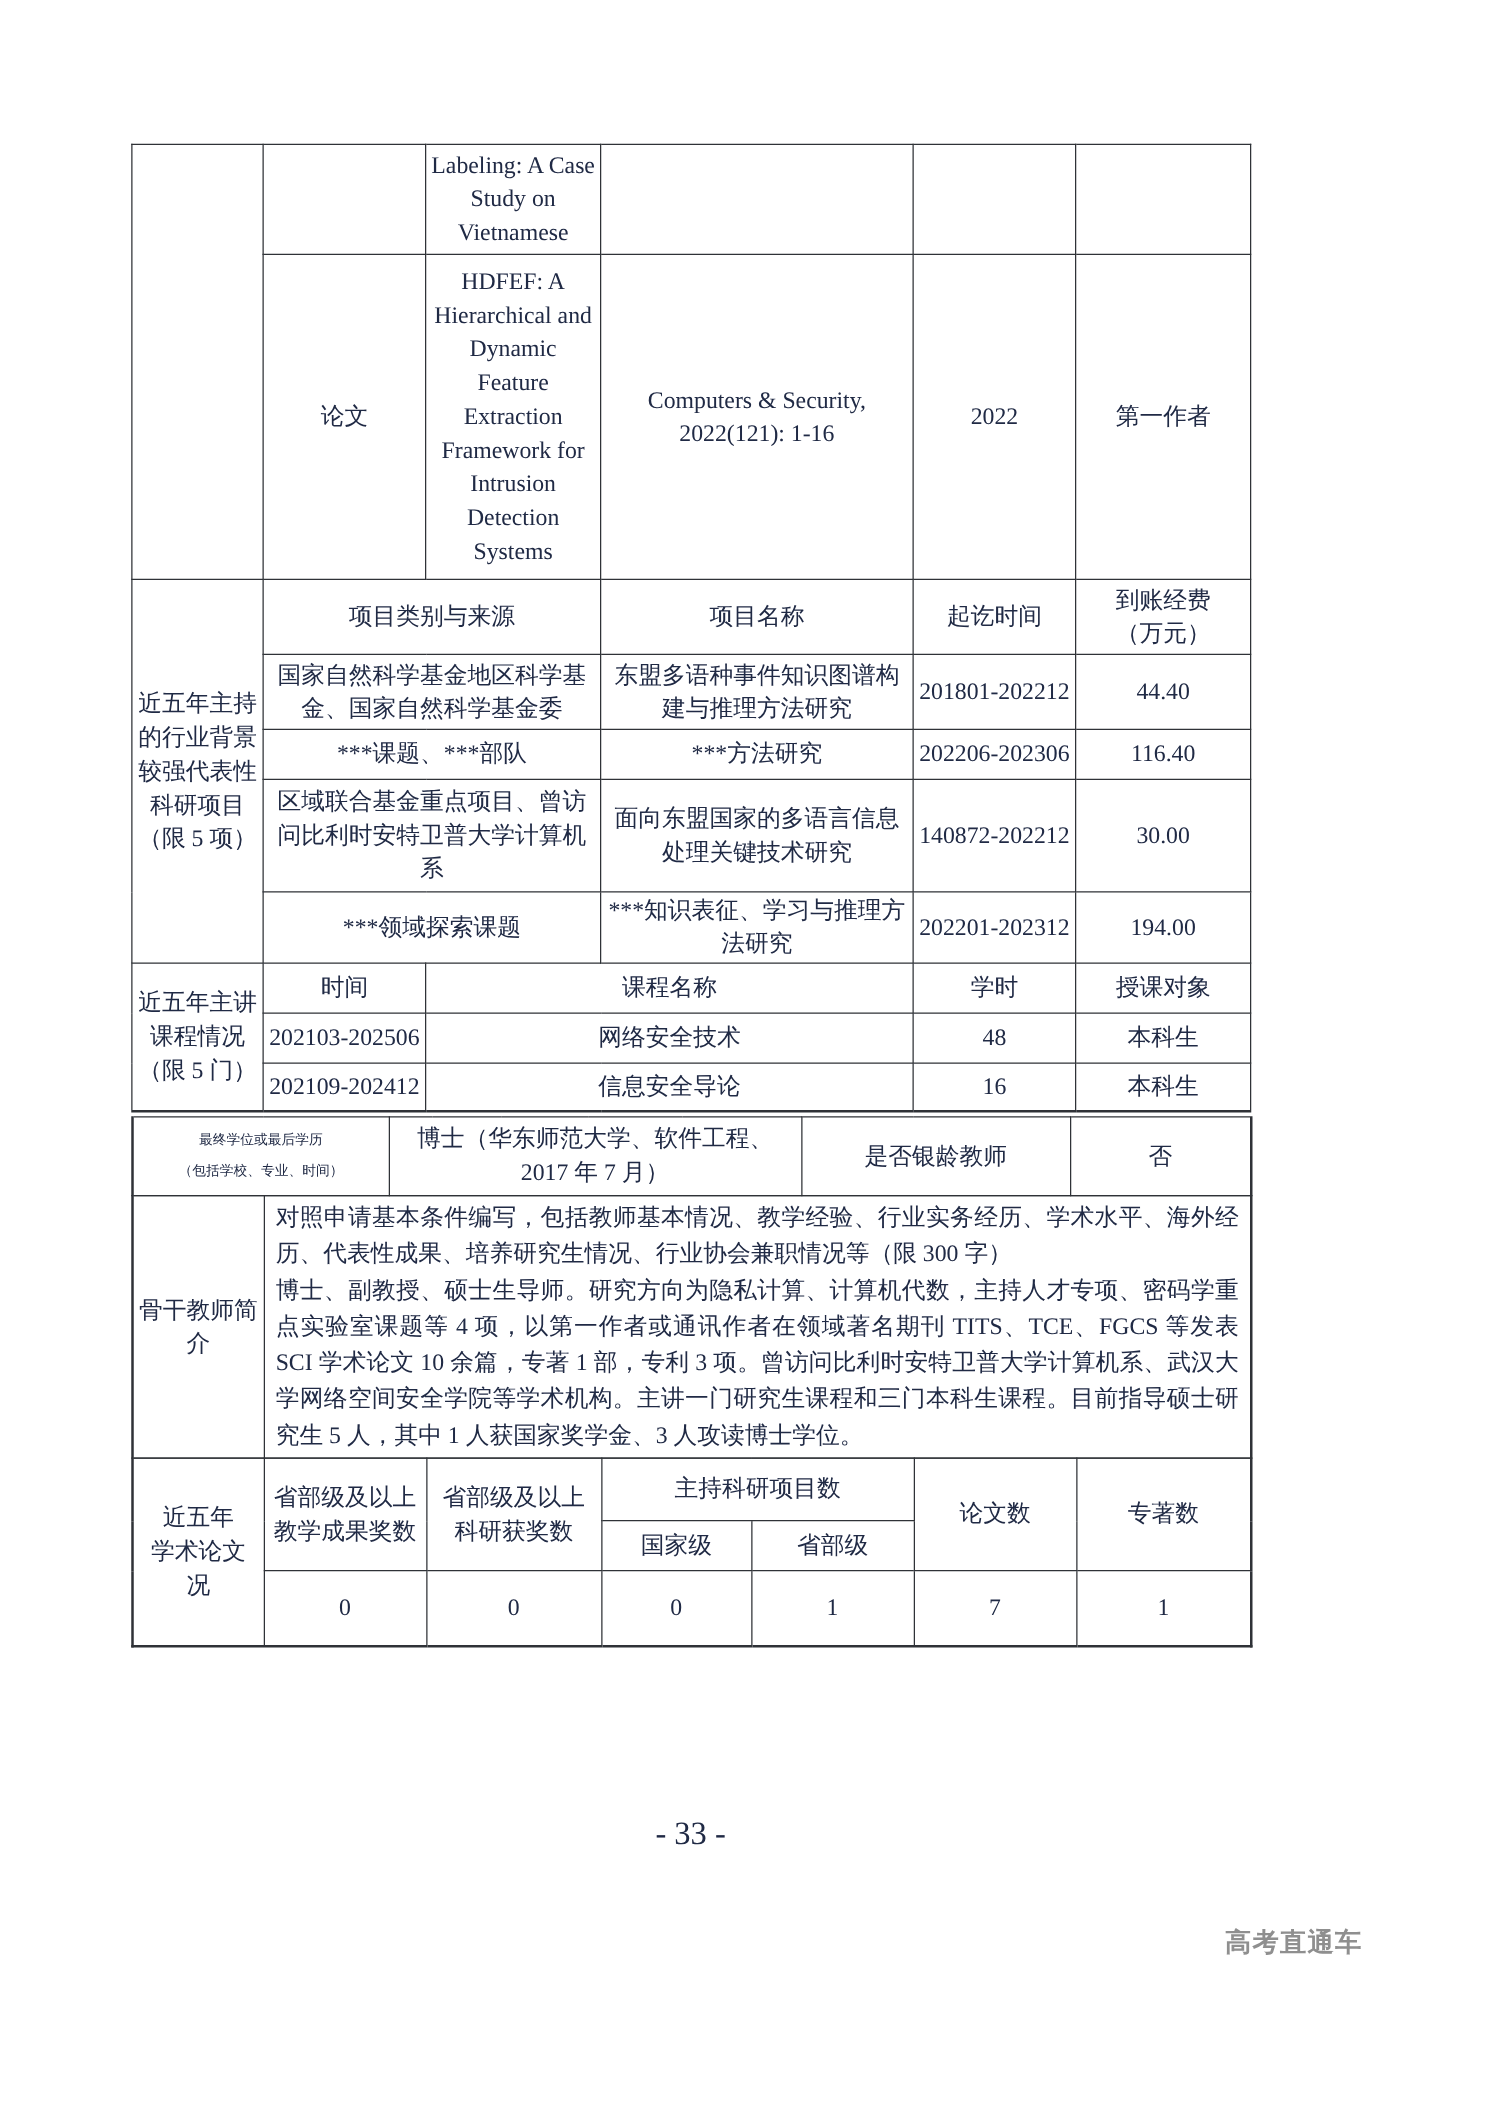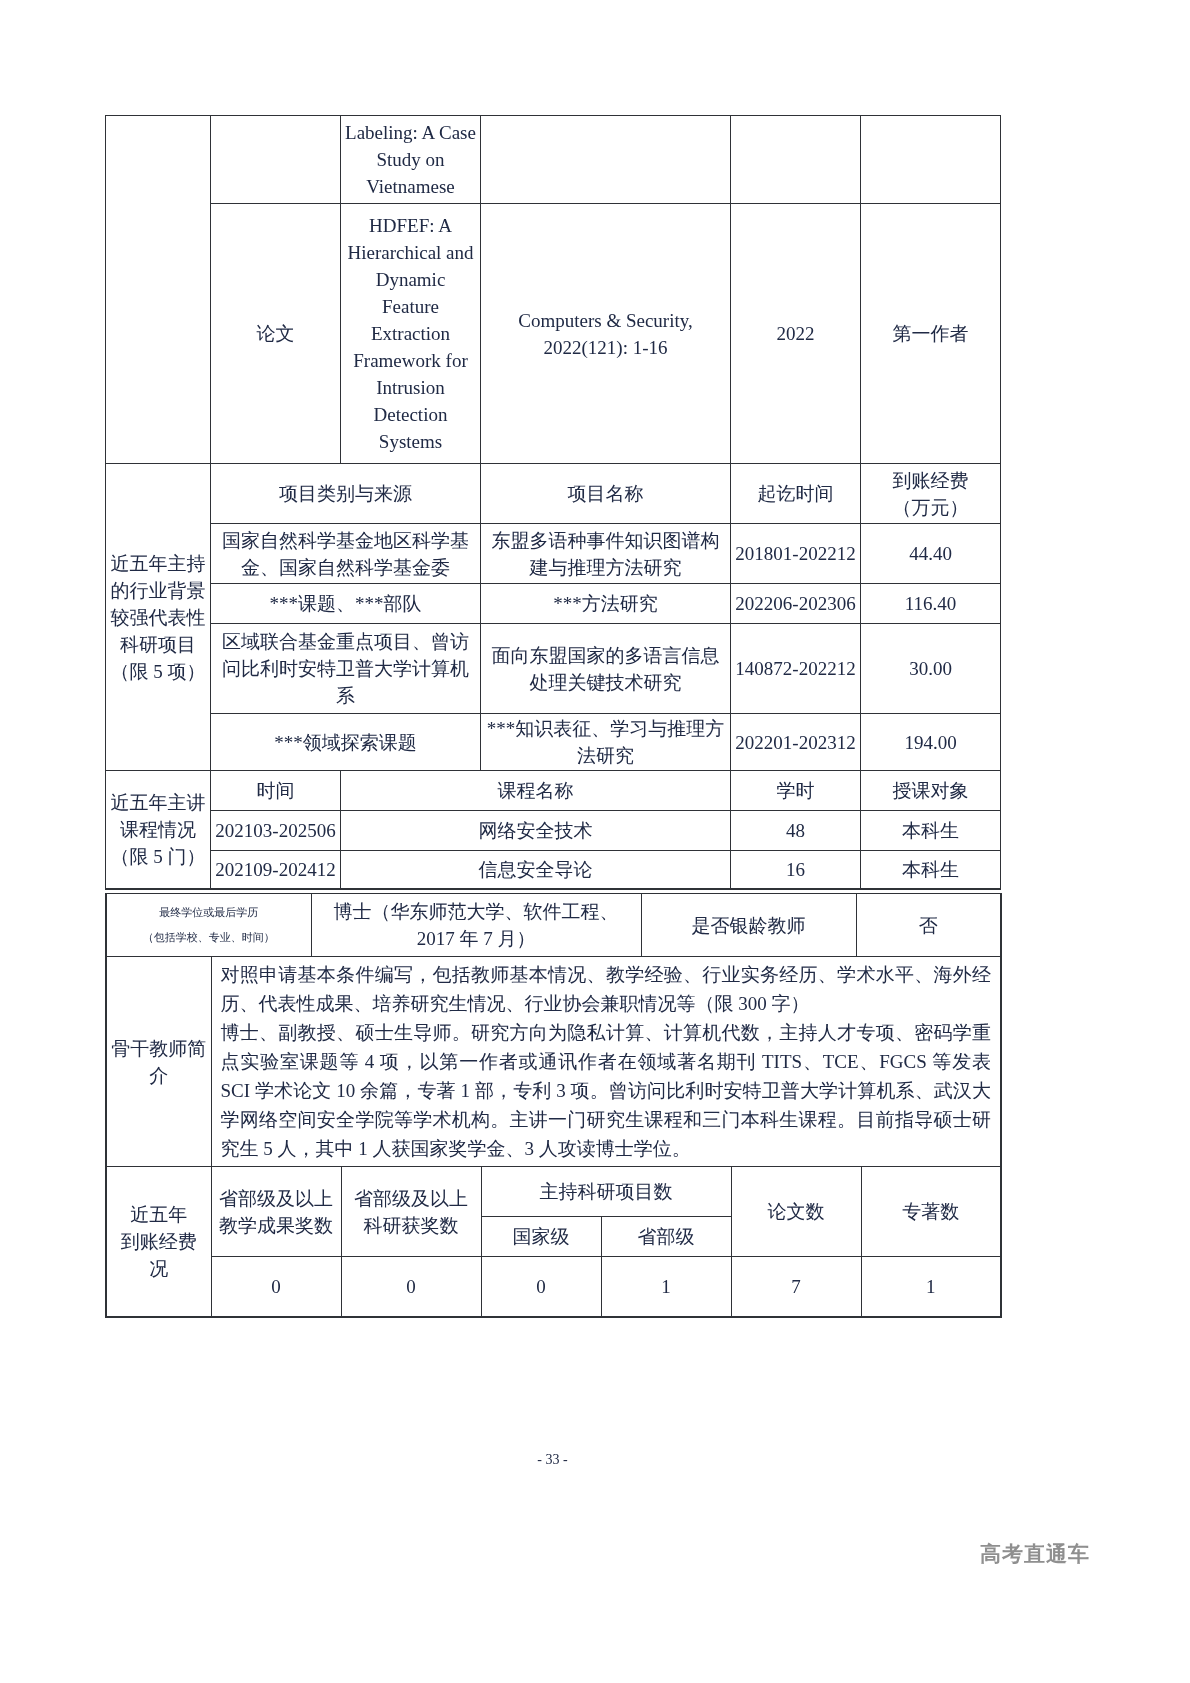--- a/index.html
+++ b/index.html
@@ -38,21 +38,21 @@
   .t2a .ra1 td{height:47px} .t2a .ra2 td{height:65px} .t2a .ra3 td{height:63px}
   .t2b .rb1 td{height:202px}
   .t2c .rc1 td{height:50px} .t2c .rc2 td{height:40px} .t2c .rc3 td{height:60px}
   .t2a .tight { padding:1px; }
 
   .bio-cell { text-align:justify; vertical-align:middle; padding:3px 9px; line-height:29px; }
   .bio-p { text-align:justify; }
 
   .footer-pagenum {
     position:absolute; left:105px; top:1452px; width:895px;
-    text-align:center; font-size:14px;
+    text-align:center; font-size:26px;
   }
   .watermark {
     position:absolute; top:1540px; right:100px;
     font-family:"Liberation Sans","DejaVu Sans",sans-serif;
     font-size:21px; font-weight:600; color:#8f8f8f; letter-spacing:1px;
   }
 </style>
 </head>
 <body>
 
@@ -195,21 +195,21 @@
           <col style="width:130px">
           <col style="width:140px">
         <col style="width:120px">
           <col style="width:130px">
           <col style="width:130px">
         <col style="width:140px">
       </colgroup>
       <tbody>
         <tr class="rc1">
           <td class="stub pre bl bb2" rowspan="3">近五年
-到账经费
+学术论文
 况</td>
           <td rowspan="2" class="pre">省部级及以上
 教学成果奖数</td>
           <td rowspan="2" class="pre">省部级及以上
 科研获奖数</td>
           <td colspan="2">主持科研项目数</td>
           <td rowspan="2">论文数</td>
           <td rowspan="2" class="br">专著数</td>
         </tr>
         <tr class="rc2">

